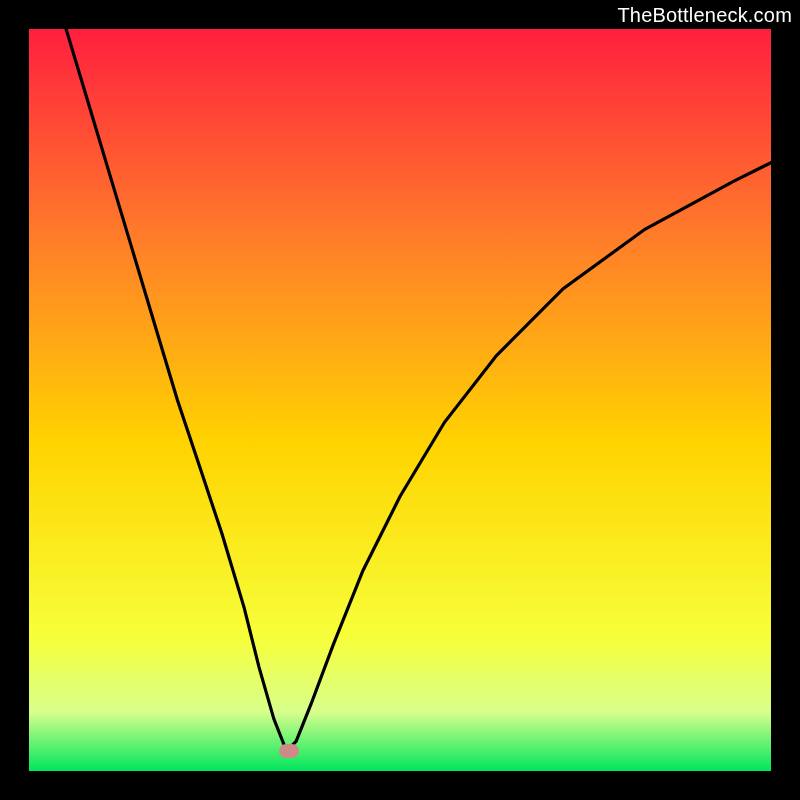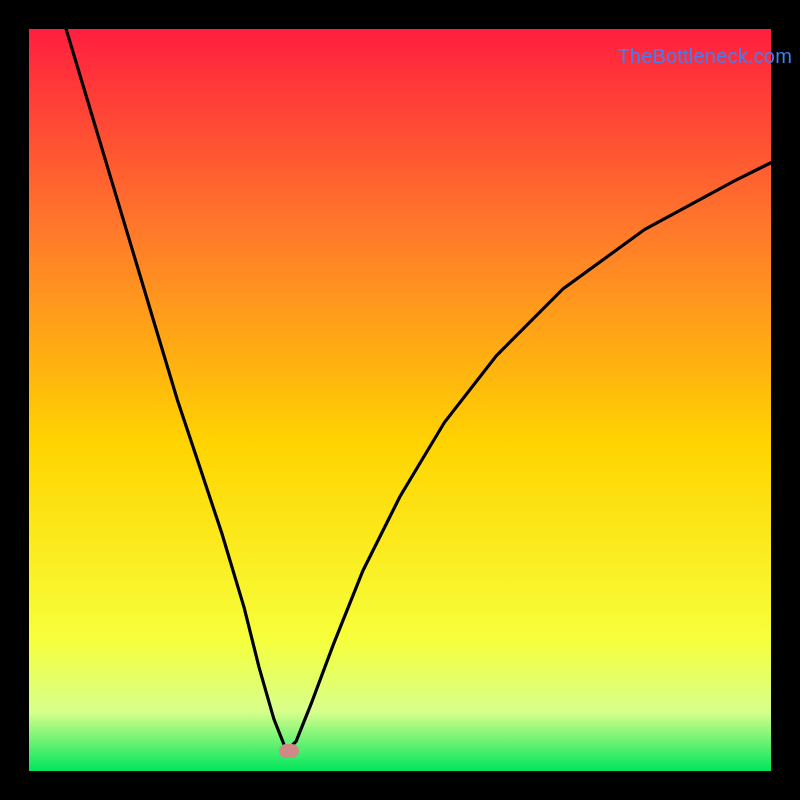--- a/index.html
+++ b/index.html
@@ -1,19 +1,19 @@
 <!DOCTYPE html>
 <html><head>
 <meta charset="utf-8">
 <style>
   html,body{margin:0;padding:0;width:800px;height:800px;overflow:hidden;background:#000;}
   .frame{position:absolute;left:0;top:0;width:800px;height:800px;background:#000;}
   .plot{position:absolute;left:29px;top:29px;width:742px;height:742px;}
   .plot svg{display:block;}
-  .watermark{position:absolute;top:4px;right:8px;font:500 20px "Segoe UI",Arial,sans-serif;color:#3b82f6;letter-spacing:0.2px;margin-top:41px;}
+  .watermark{position:absolute;top:4px;right:8px;font:500 20px "Segoe UI",Arial,sans-serif;color:#ffffff;letter-spacing:0.2px;}
   .marker{position:absolute;width:20px;height:14px;border-radius:7px;background:#cf8a87;transform:translate(-50%,-50%);}
 </style>
 </head>
 <body>
 
 <div class="frame">
   <div class="plot">
     <svg id="svg" width="742" height="742" viewBox="0 0 742 742" xmlns="http://www.w3.org/2000/svg">
       <defs>
         <linearGradient id="bg" x1="0" y1="0" x2="0" y2="1">

